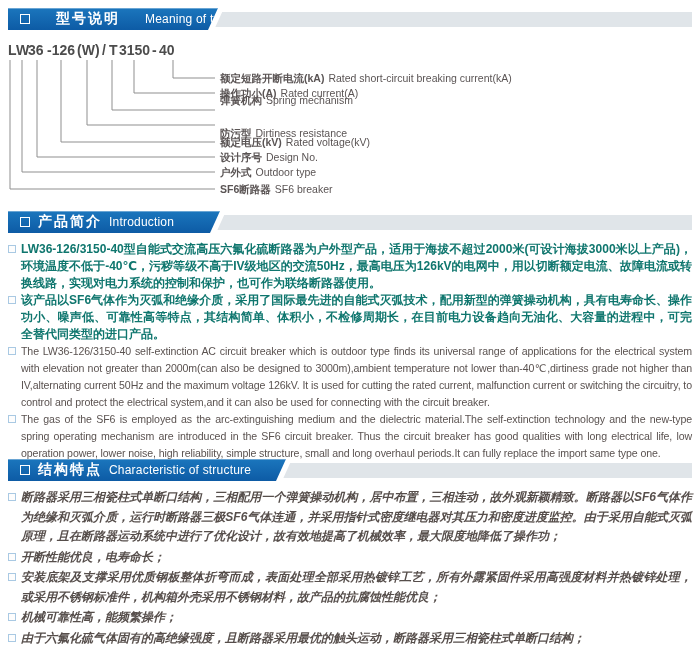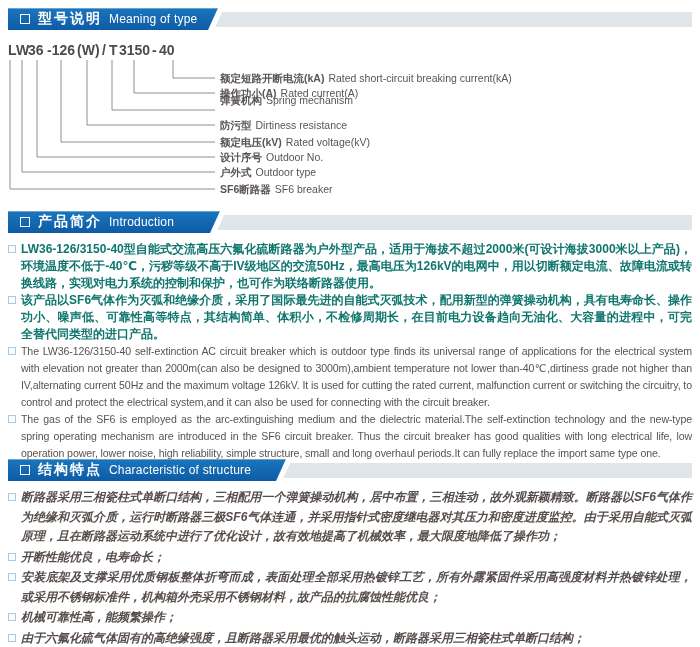--- a/index.html
+++ b/index.html
@@ -16,21 +16,21 @@
   .sec-head .gap  { position:absolute; left:0; top:0; bottom:0; background:#ffffff;
                     clip-path:polygon(0 0,100% 0,calc(100% - 10px) 100%,0 100%); }
   .sec-head .bar  { position:absolute; left:0; top:0; bottom:0;
                     background:linear-gradient(180deg,#1b76bd 0%,#0d5ba5 100%);
                     box-shadow:inset 0 1px 0 rgba(255,255,255,.35);
                     clip-path:polygon(0 0,100% 0,calc(100% - 10px) 100%,0 100%);
                     display:flex; align-items:center; padding-left:12px; }
   .sec-head .sq   { width:10px; height:10px; border:1.5px solid #ffffff; margin-right:8px; flex:0 0 auto; }
   .sec-head .cn   { color:#ffffff; font-weight:bold; font-size:14px; letter-spacing:2px; margin-right:7px; white-space:nowrap; }
   .sec-head .en   { color:#ffffff; font-size:12px; white-space:nowrap; letter-spacing:0.2px; }
-  #head-type  { top:8px; }   #head-type .bar{width:210px;} #head-type .gap{width:216px;}
+  #head-type  { top:8px; }   #head-type .bar{width:210px;gap:18px;} #head-type .gap{width:216px;}
   #head-intro { top:211px; } #head-intro .bar{width:212px;} #head-intro .gap{width:218px;}
   #head-struct{ top:459px; } #head-struct .bar{width:278px;} #head-struct .gap{width:284px;}
 
   
   .diagram { position:absolute; left:8px; top:40px; width:684px; height:165px; }
   .model { position:absolute; left:0; top:2px; height:16px; width:100%; }
   .model span { position:absolute; top:0; font-size:14px; font-weight:bold; color:#4c4c4c; white-space:nowrap; }
   .diagram svg { position:absolute; left:0; top:0; }
   .dlabel { position:absolute; left:212px; white-space:nowrap; font-size:10.5px; color:#5a5454; height:14px; line-height:14px; }
   .dlabel .lcn { font-weight:bold; margin-right:4px; }
@@ -92,28 +92,28 @@
 
     <div class="dlabel" style="top:31px">
       <span class="lcn">额定短路开断电流(kA)</span><span class="len">Rated short-circuit breaking current(kA)</span>
     </div>
     <div class="dlabel" style="top:46px">
       <span class="lcn">操作功小(A)</span><span class="len">Rated current(A)</span>
     </div>
     <div class="dlabel" style="top:53px">
       <span class="lcn">弹簧机构</span><span class="len">Spring mechanism</span>
     </div>
-    <div class="dlabel" style="top:78px">
+    <div class="dlabel" style="top:86px">
       <span class="lcn">防污型</span><span class="len">Dirtiness resistance</span>
     </div>
     <div class="dlabel" style="top:95px">
       <span class="lcn">额定电压(kV)</span><span class="len">Rated voltage(kV)</span>
     </div>
     <div class="dlabel" style="top:110px">
-      <span class="lcn">设计序号</span><span class="len">Outdoor No.</span>
+      <span class="lcn">设计序号</span><span class="len">Design No.</span>
     </div>
     <div class="dlabel" style="top:125px">
       <span class="lcn">户外式</span><span class="len">Outdoor type</span>
     </div>
     <div class="dlabel" style="top:142px">
       <span class="lcn">SF6断路器</span><span class="len">SF6 breaker</span>
     </div>
   </div>
 
   <div class="sec-head" id="head-intro">

